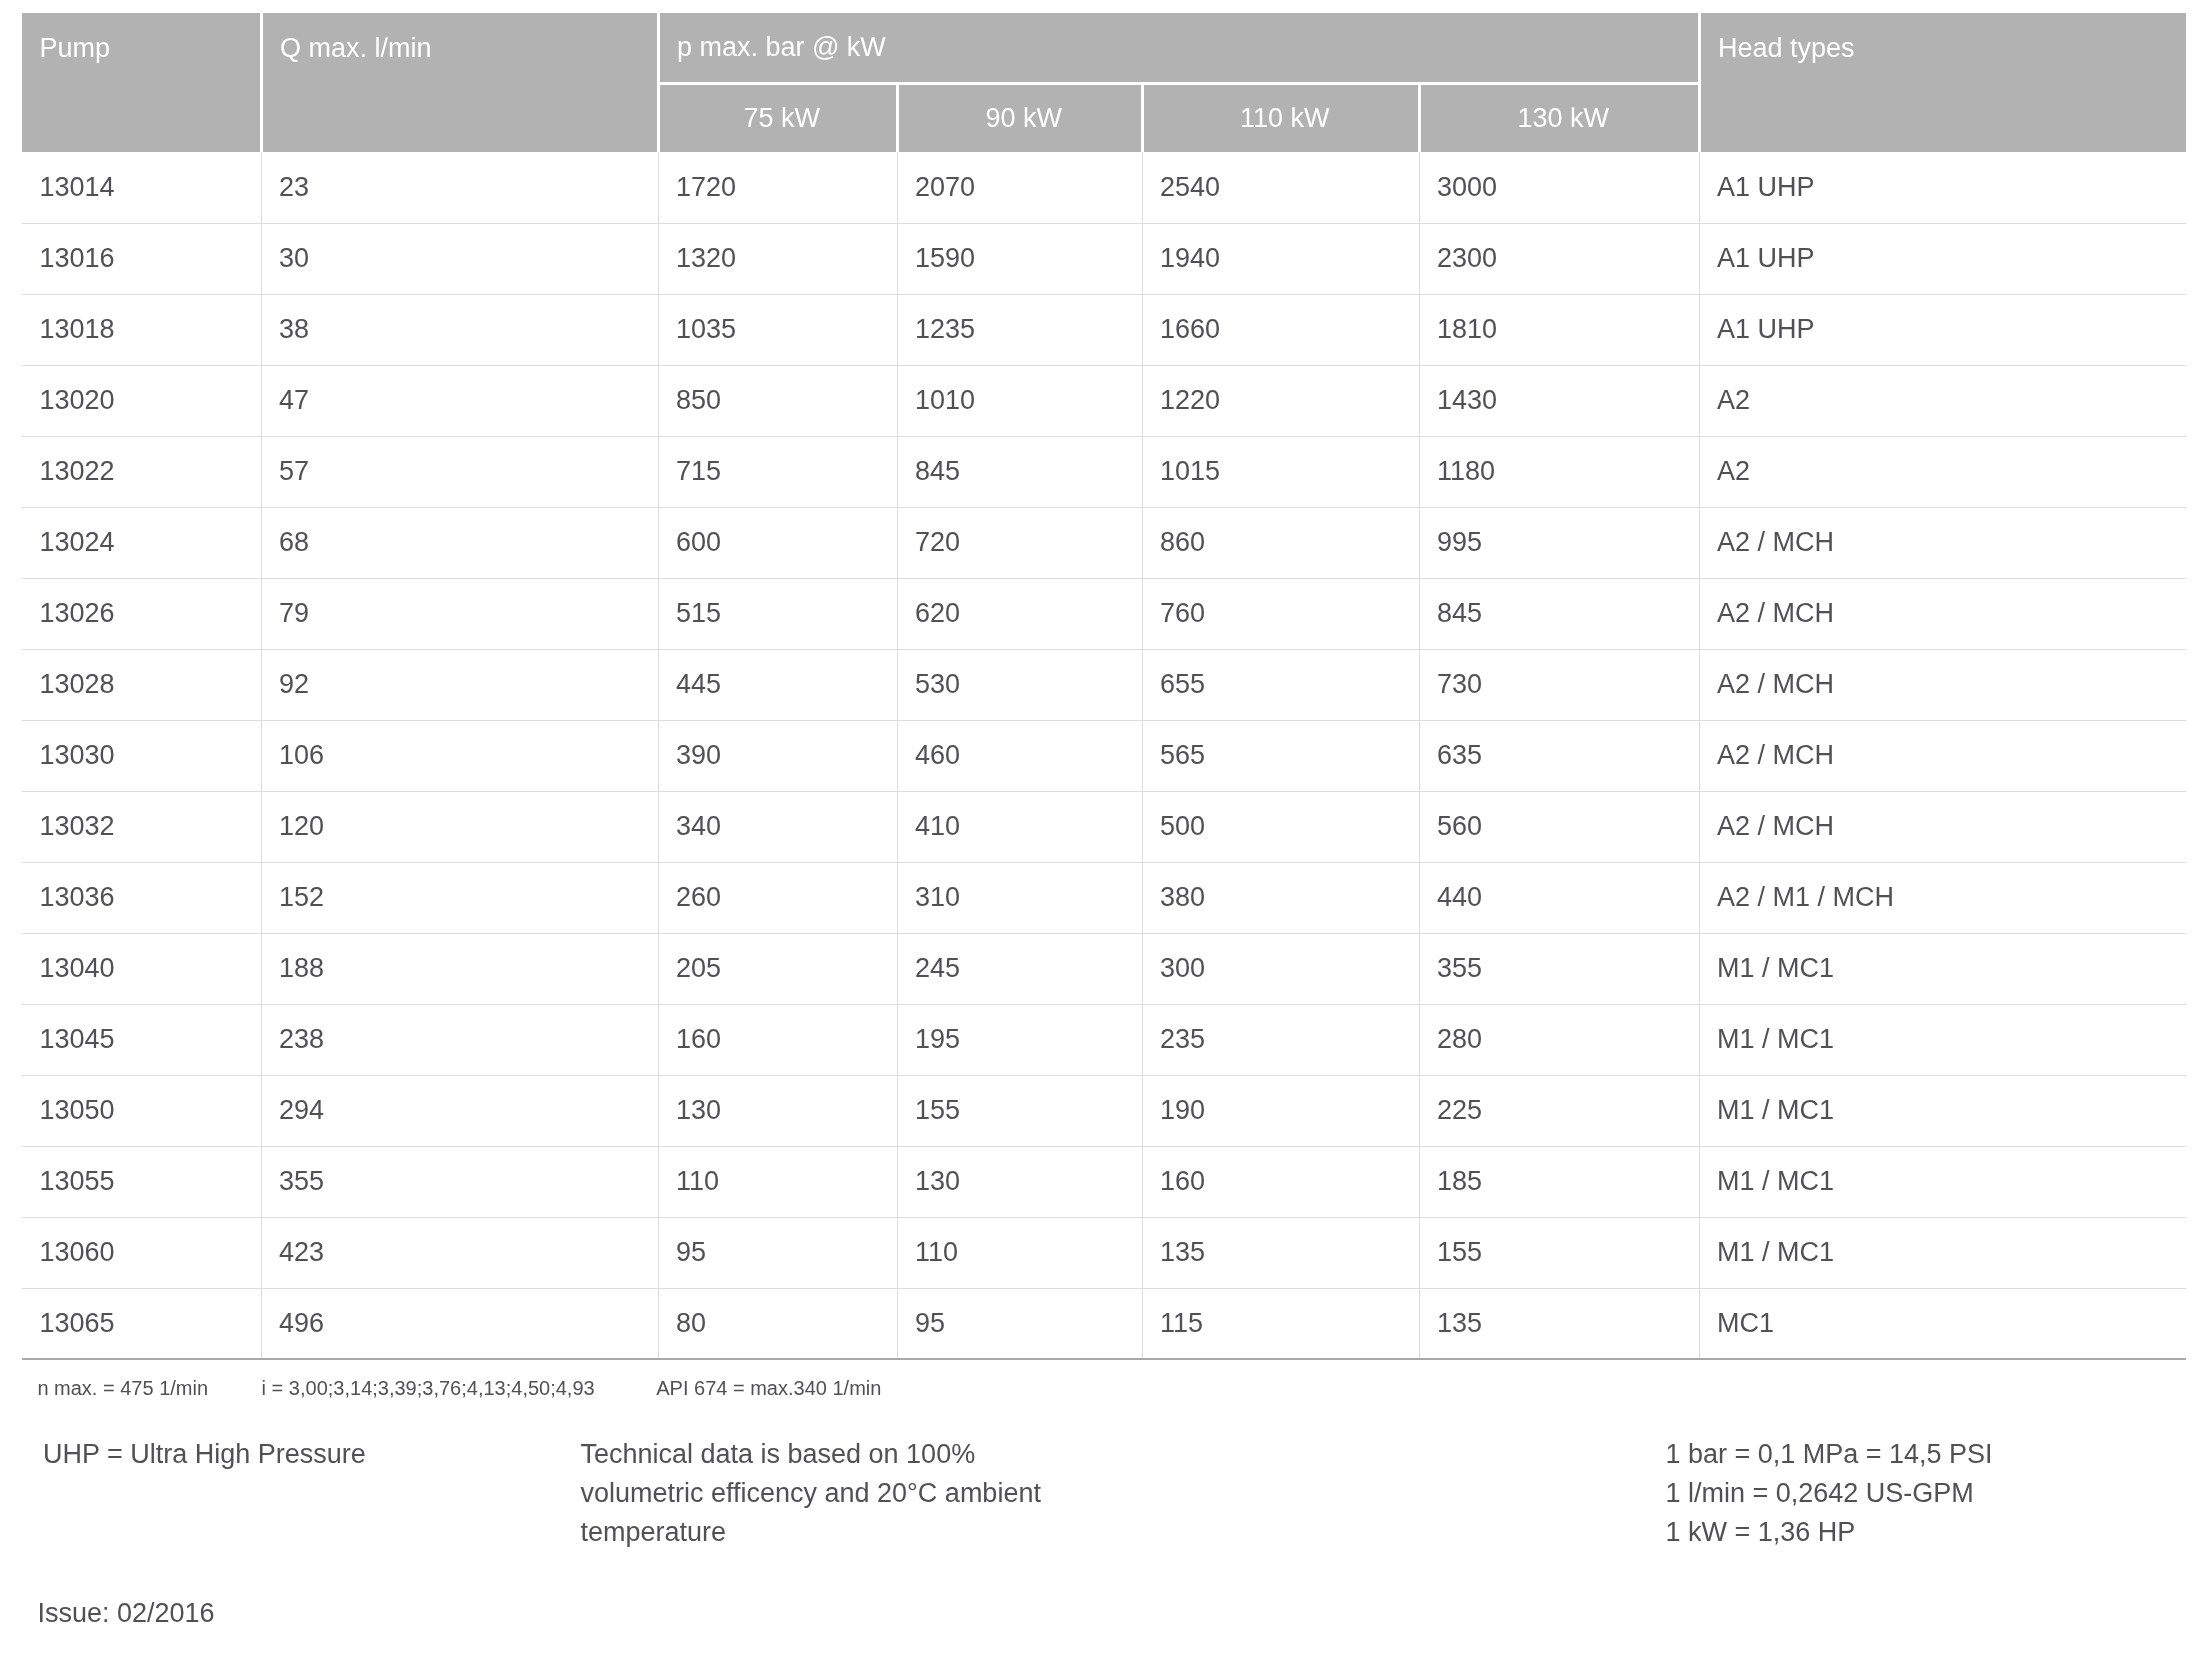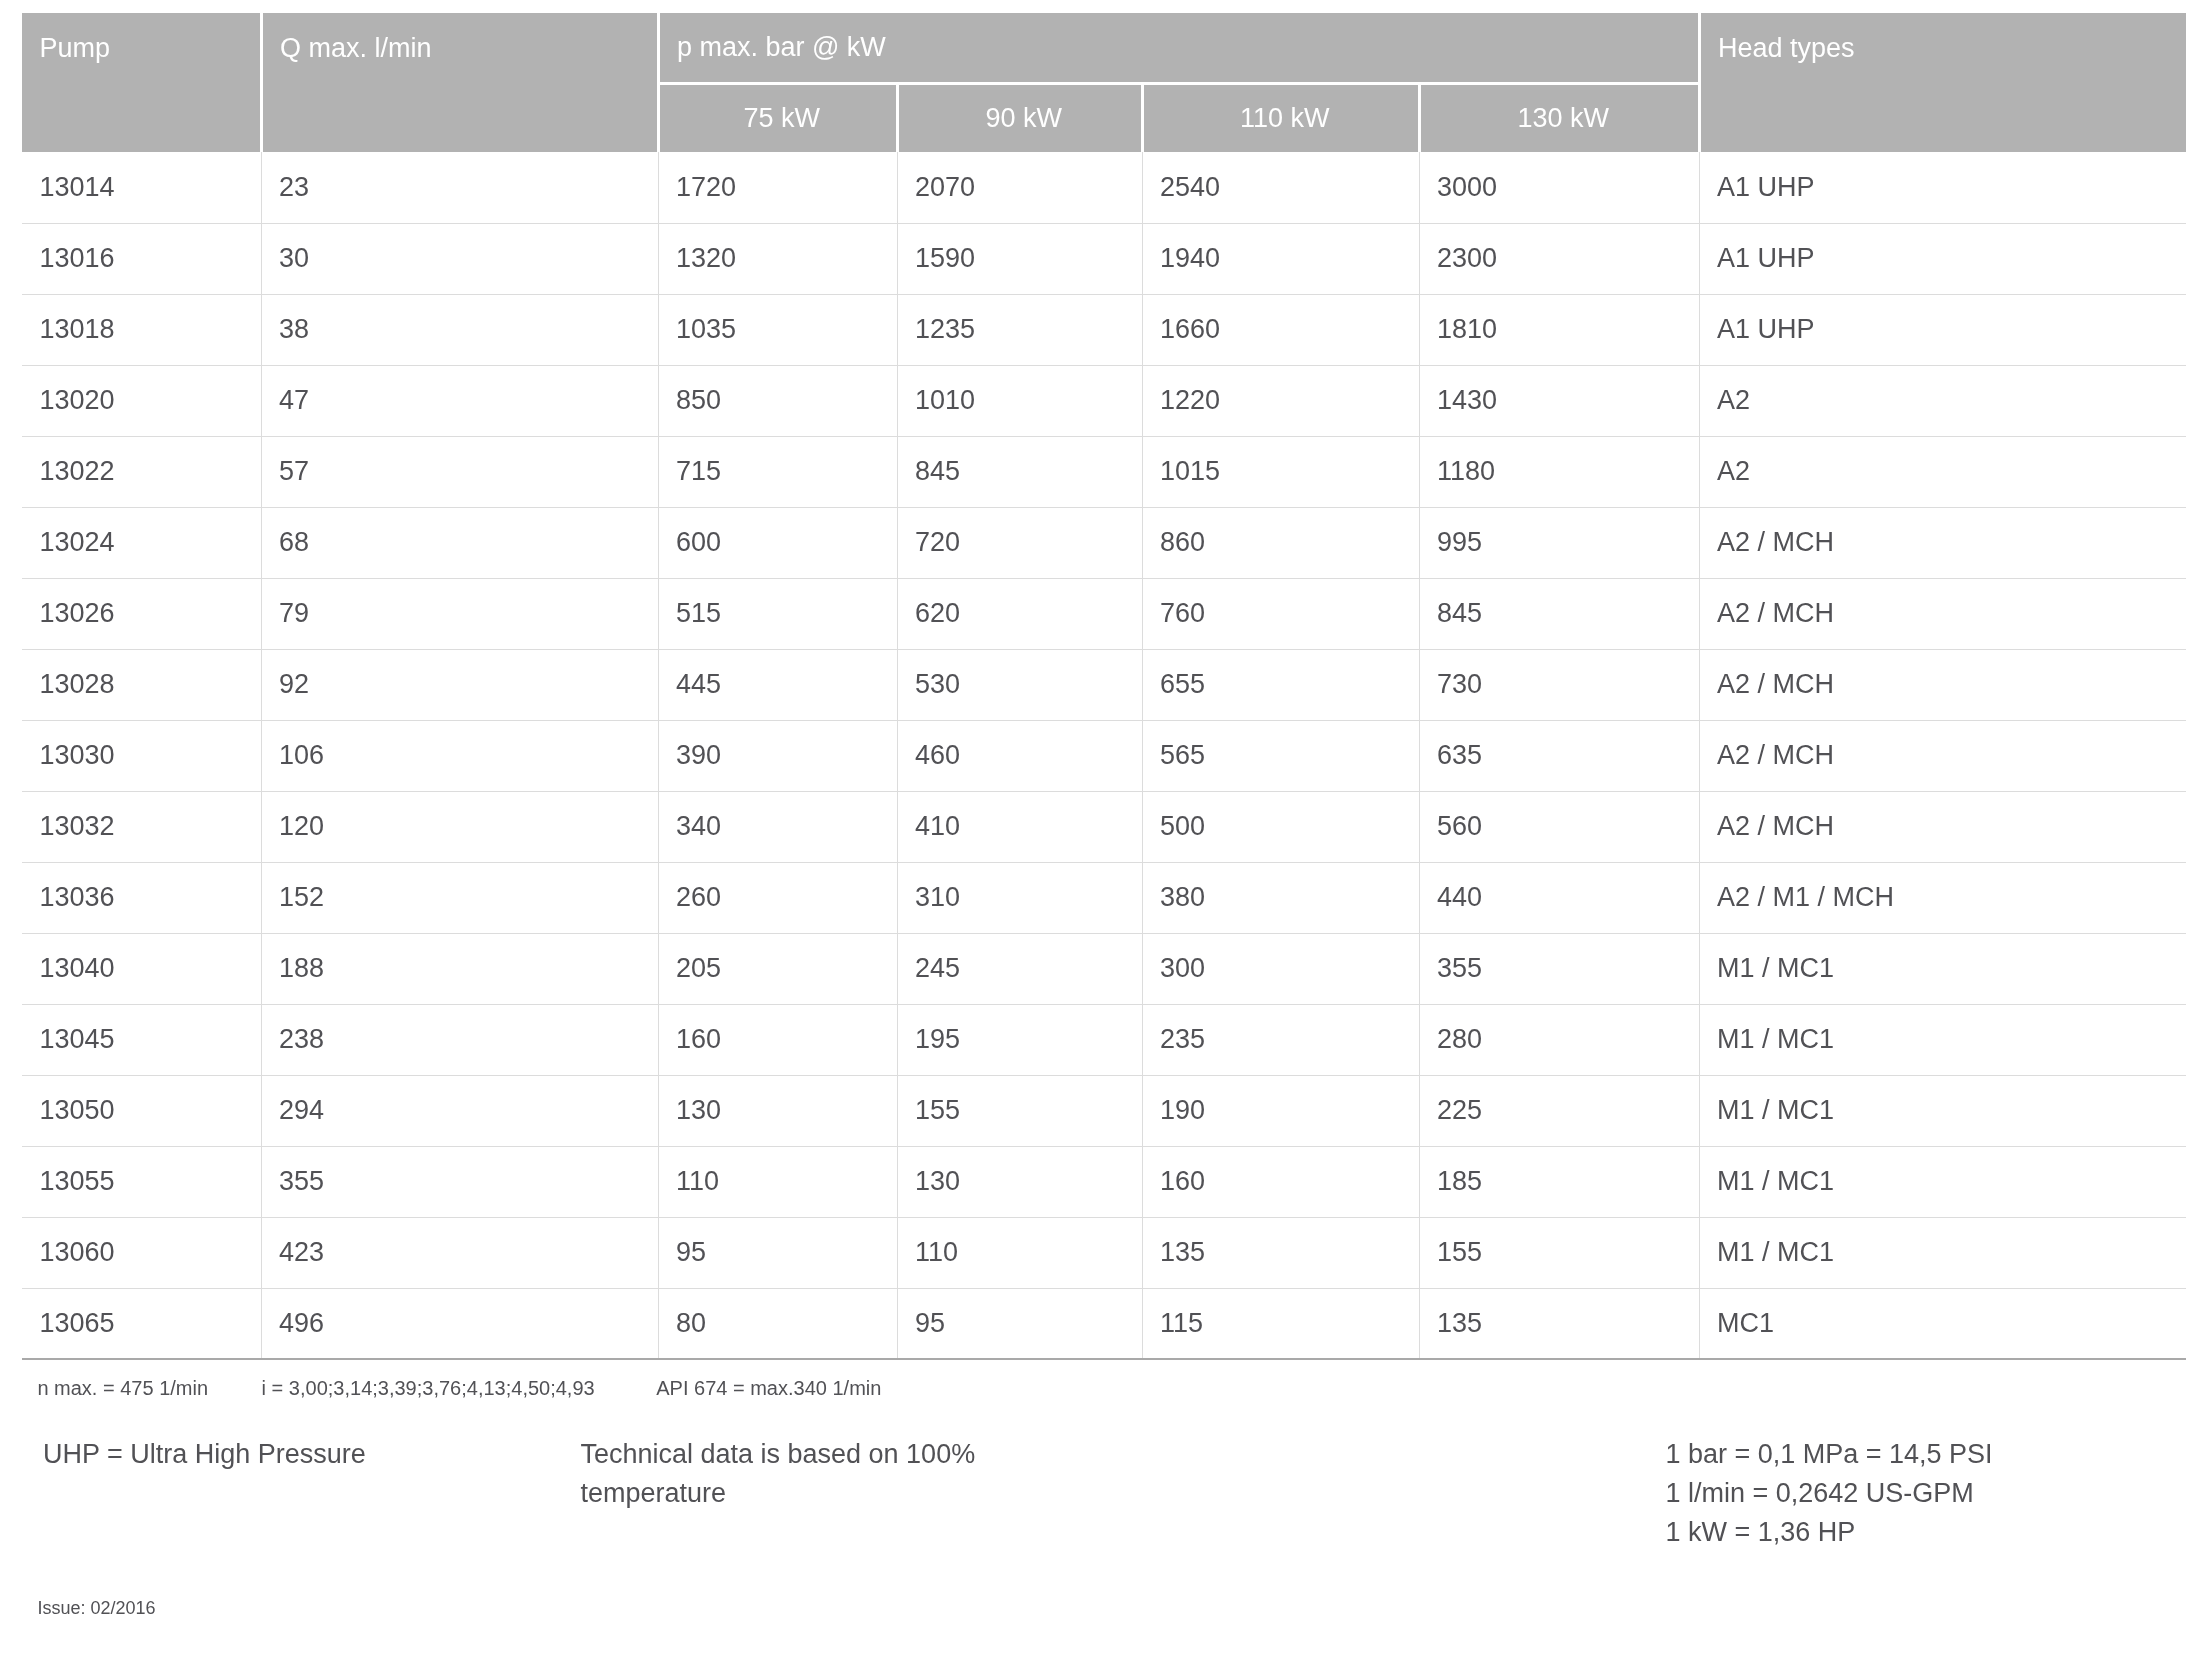--- a/index.html
+++ b/index.html
@@ -81,21 +81,21 @@
     line-height:39px;
     text-decoration:underline;
   }
   .fn-uhp{position:absolute;left:20.5px;top:0;white-space:nowrap;}
   .fn-tech{position:absolute;left:558px;top:0;}
   .fn-rights{position:absolute;left:1101px;top:0;white-space:nowrap;}
   .fn-conv{position:absolute;left:1643px;top:0;}
 
   .issue-line{
     margin:20.5px 0 0 15px;
-    font-size:18px;
+    font-size:27px;
   }
 </style>
 </head>
 <body>
 
 <div class="page">
 
   <table class="spec">
     <colgroup>
       <col class="c1">
@@ -280,20 +280,21 @@
   <div class="footnote-line1">
     <span class="seg1">n max. = 475 1/min</span>
     <span class="seg2">i = 3,00;3,14;3,39;3,76;4,13;4,50;4,93</span>
     <span class="seg3">API 674 = max.340 1/min</span>
   </div>
 
   <div class="footnote-block">
     <div class="fn-uhp">UHP = Ultra High Pressure</div>
     <div class="fn-tech">
       <div>Technical data is based on 100%</div>
+      <div>volumetric efficency and 20°C ambient</div>
       <div>temperature</div>
     </div>
     <div class="fn-conv">
       <div>1 bar = 0,1 MPa = 14,5 PSI</div>
       <div>1 l/min = 0,2642 US-GPM</div>
       <div>1 kW = 1,36 HP</div>
     </div>
   </div>
 
   <div class="issue-line">Issue: 02/2016</div>

